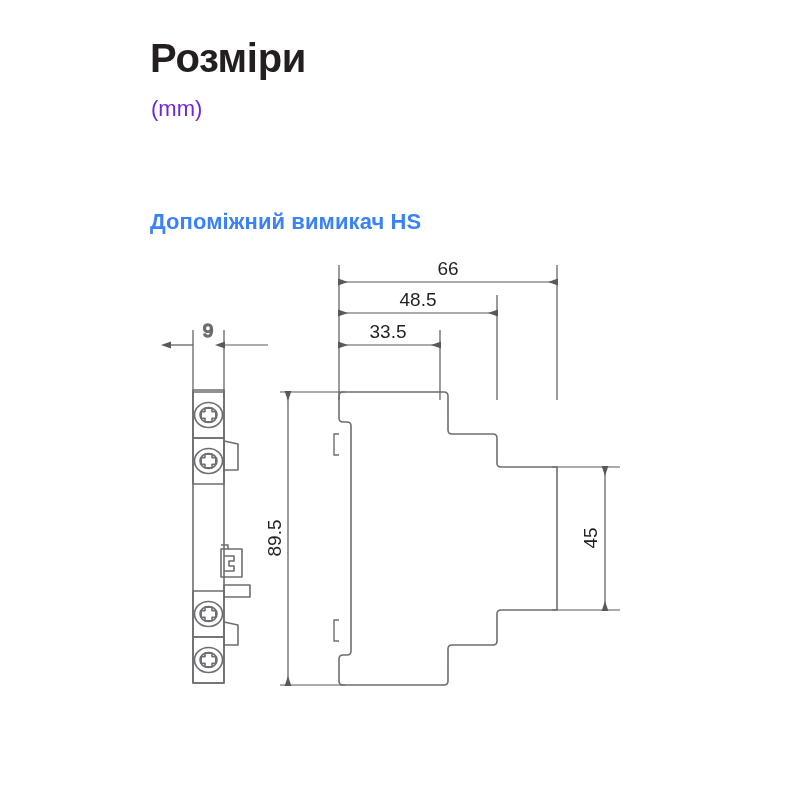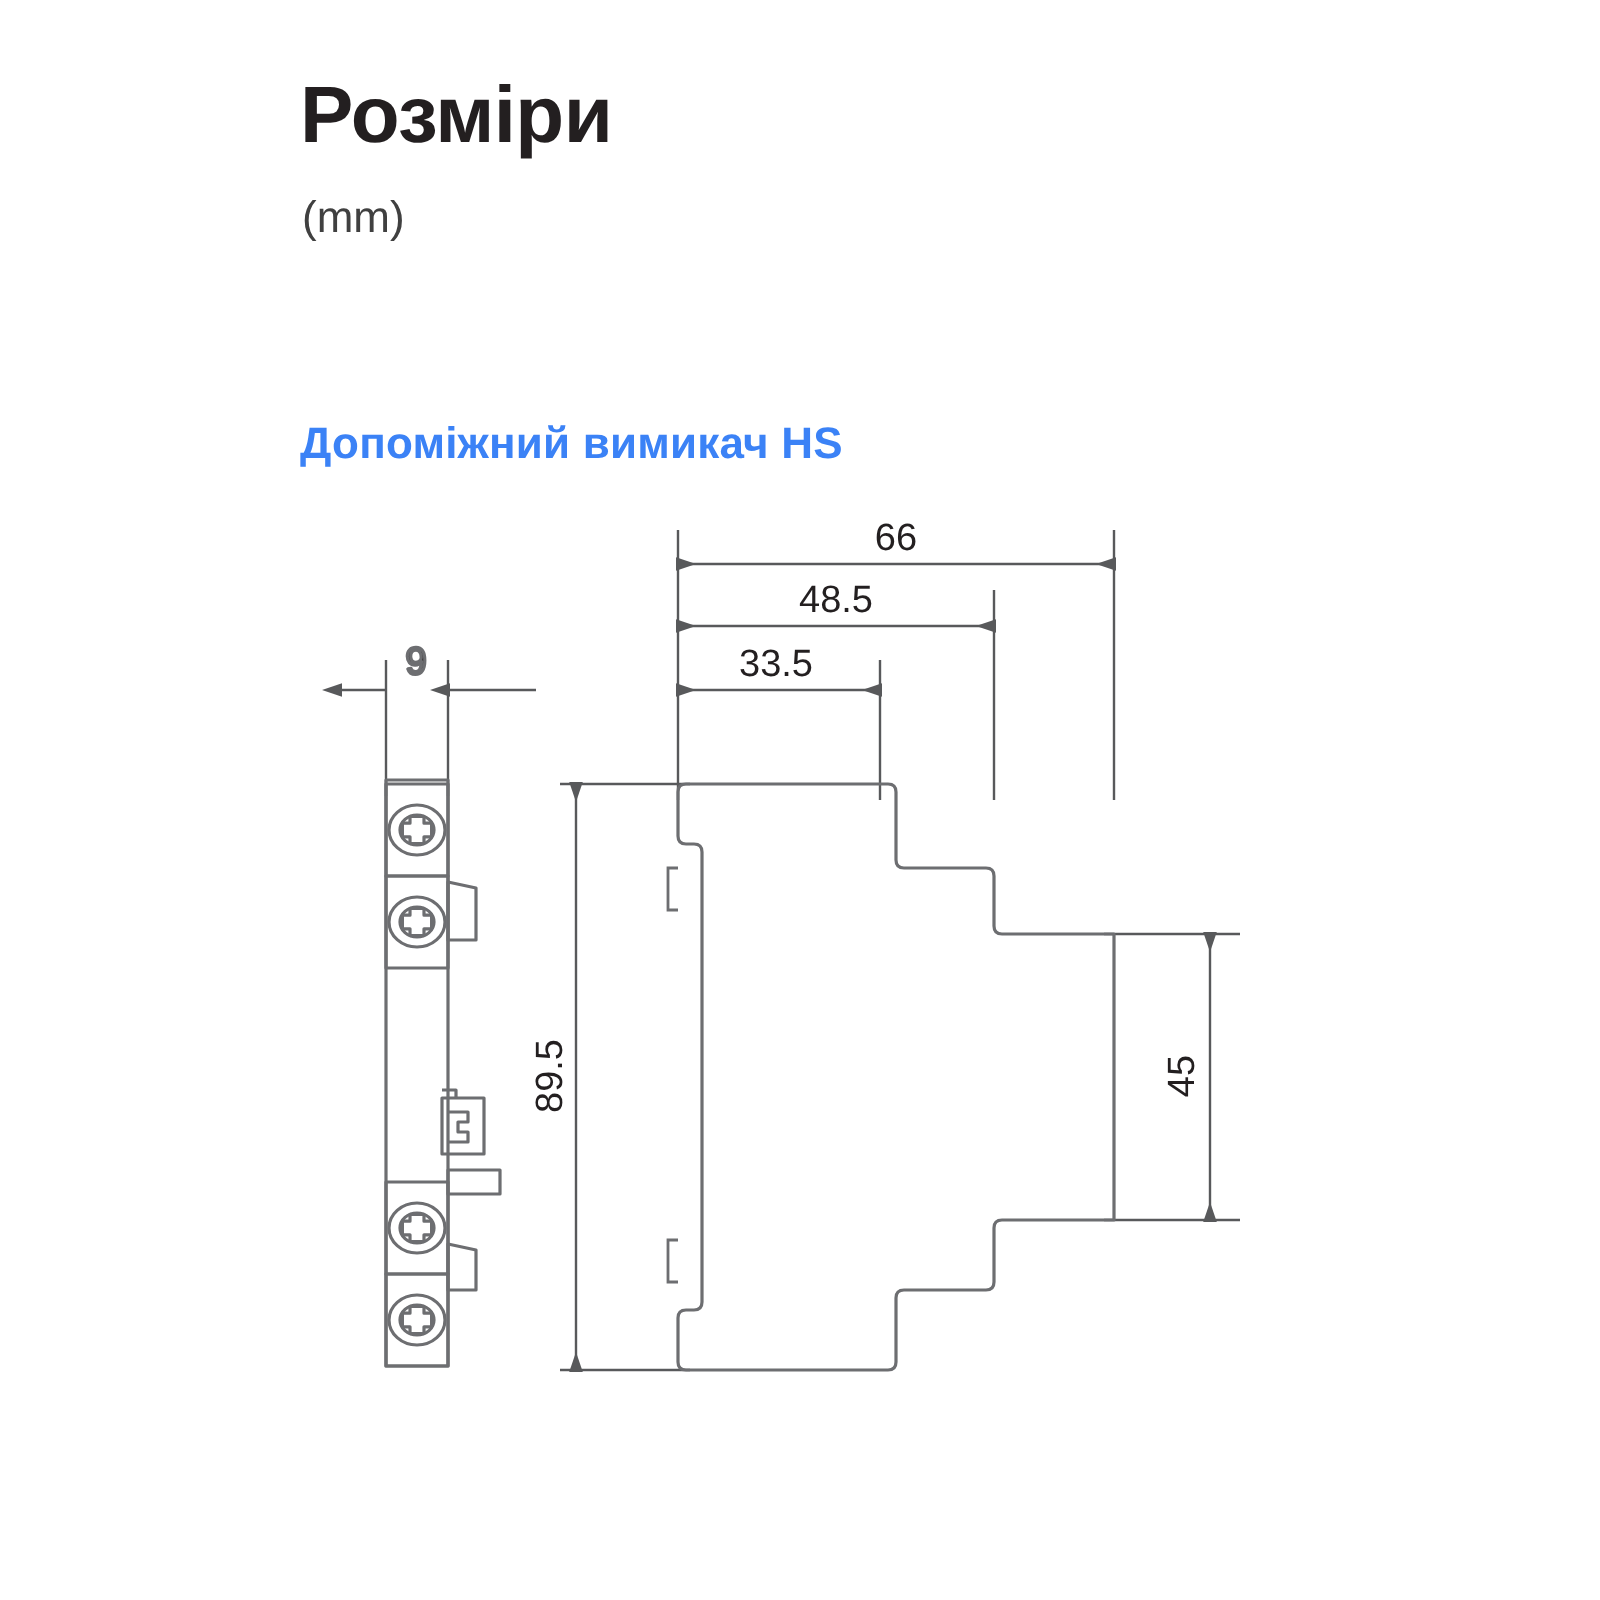--- a/index.html
+++ b/index.html
@@ -33,21 +33,21 @@
     letter-spacing: -0.3px;
     color: #231f20;
     line-height: 1.1;
   }
   .subtitle-unit {
     position: absolute;
     left: 151px;
     top: 96px;
     font-size: 22px;
     font-weight: normal;
-    color: #404040;
+    color: #6d28d9;
   }
   .section-heading {
     position: absolute;
     left: 150px;
     top: 209px;
     font-size: 22px;
     font-weight: bold;
     color: #3b82f6;
     letter-spacing: 0.1px;
   }

